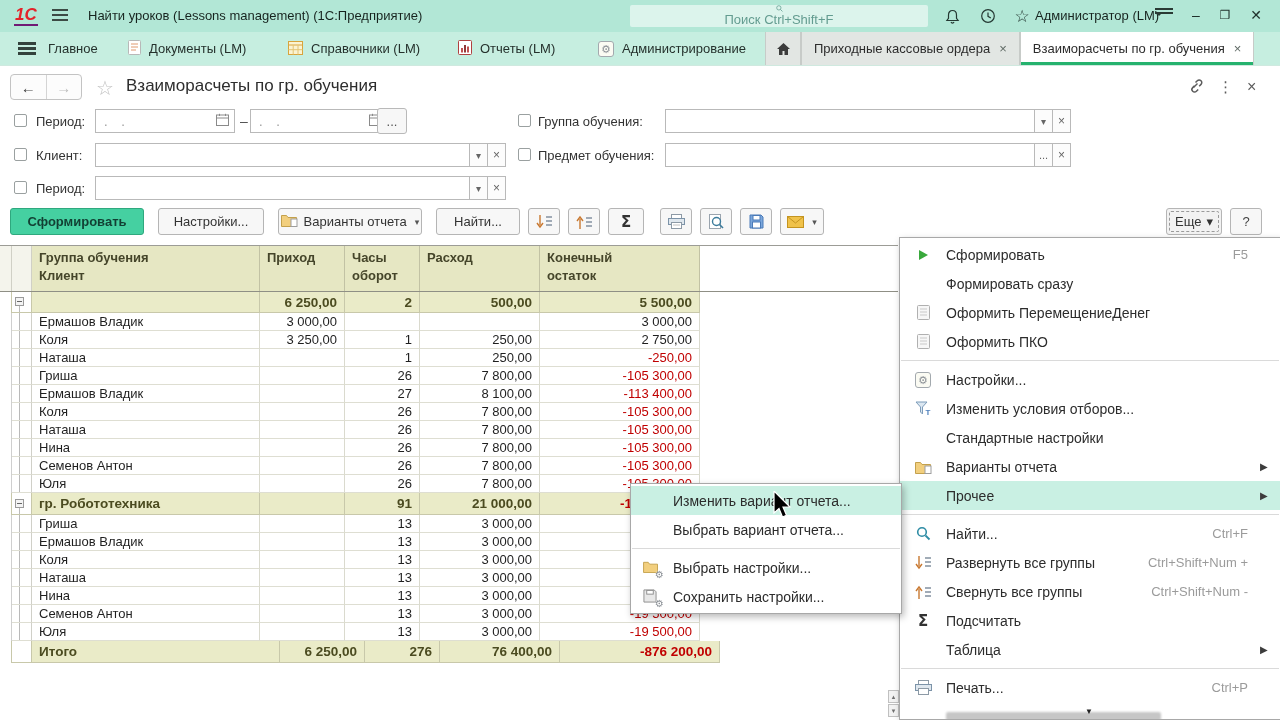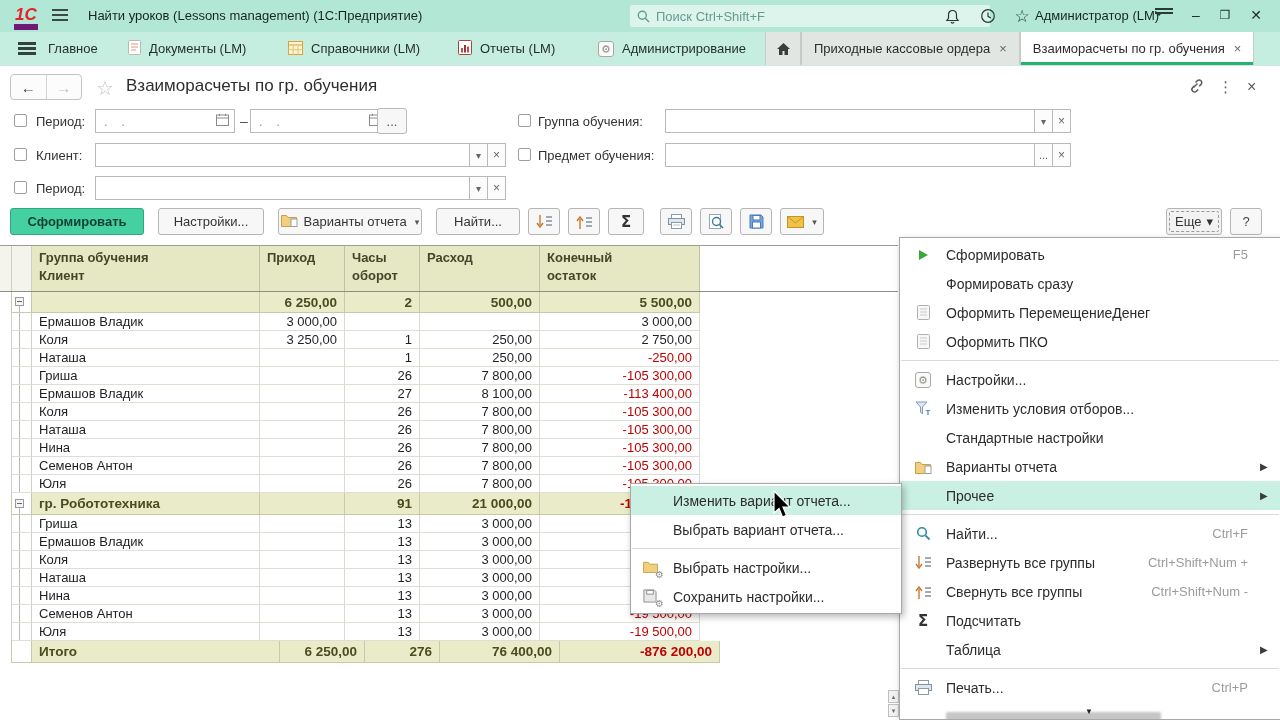--- a/index.html
+++ b/index.html
@@ -2,26 +2,26 @@
 <html><head>
 <meta charset="utf-8">
 <style>
   html,body{margin:0;padding:0;background:#888;}
   .app{position:relative;width:1280px;height:720px;background:#fff;overflow:hidden;
        font-family:"Liberation Sans",sans-serif;font-size:13px;color:#222;}
 
   
   .titlebar{position:absolute;left:0;top:0;width:1280px;height:32px;background:#b2e7d6;}
   .logo1c{position:absolute;left:14px;top:5px;font-size:17px;font-weight:bold;font-style:italic;
-          color:#e3232a;border-bottom:6px solid #701a75;line-height:19px;padding:0 1px;}
+          color:#e3232a;border-bottom:2px solid #701a75;line-height:19px;padding:0 1px;}
   .tb-burger{position:absolute;left:52px;top:9px;width:16px;height:13px;}
   .tb-burger i{display:block;height:2px;background:#3c4a45;margin-bottom:3px;}
   .win-title{position:absolute;left:88px;top:8px;font-size:13px;color:#17241f;white-space:nowrap;}
-  .searchbox{position:absolute;left:630px;top:5px;width:360px;height:22px;background:rgba(255,255,255,.55);
-             border-radius:2px;display:flex;align-items:center;color:#639c90;}
+  .searchbox{position:absolute;left:630px;top:5px;width:298px;height:22px;background:rgba(255,255,255,.55);
+             border-radius:2px;display:flex;align-items:center;color:#639c90;flex-direction:column;}
   .searchbox svg{margin:0 6px 0 7px;}
   .tb-ic{position:absolute;top:6px;width:22px;height:20px;display:flex;align-items:center;justify-content:center;color:#243832;}
   .user-name{position:absolute;left:1035px;top:8px;font-size:13px;color:#17241f;}
   .svc-ic{position:absolute;left:1155px;top:8px;width:18px;height:16px;}
   .svc-ic i{display:block;height:2px;background:#2a3a34;margin-bottom:2px;}
   .svc-ic .arrow{width:0;height:0;border-left:4px solid transparent;border-right:4px solid transparent;
                  border-top:4px solid #2a3a34;background:none;margin:1px auto 0;}
   .win-btn{position:absolute;top:4px;width:26px;height:22px;display:flex;align-items:center;justify-content:center;
            color:#20322c;font-size:14px;}
 

